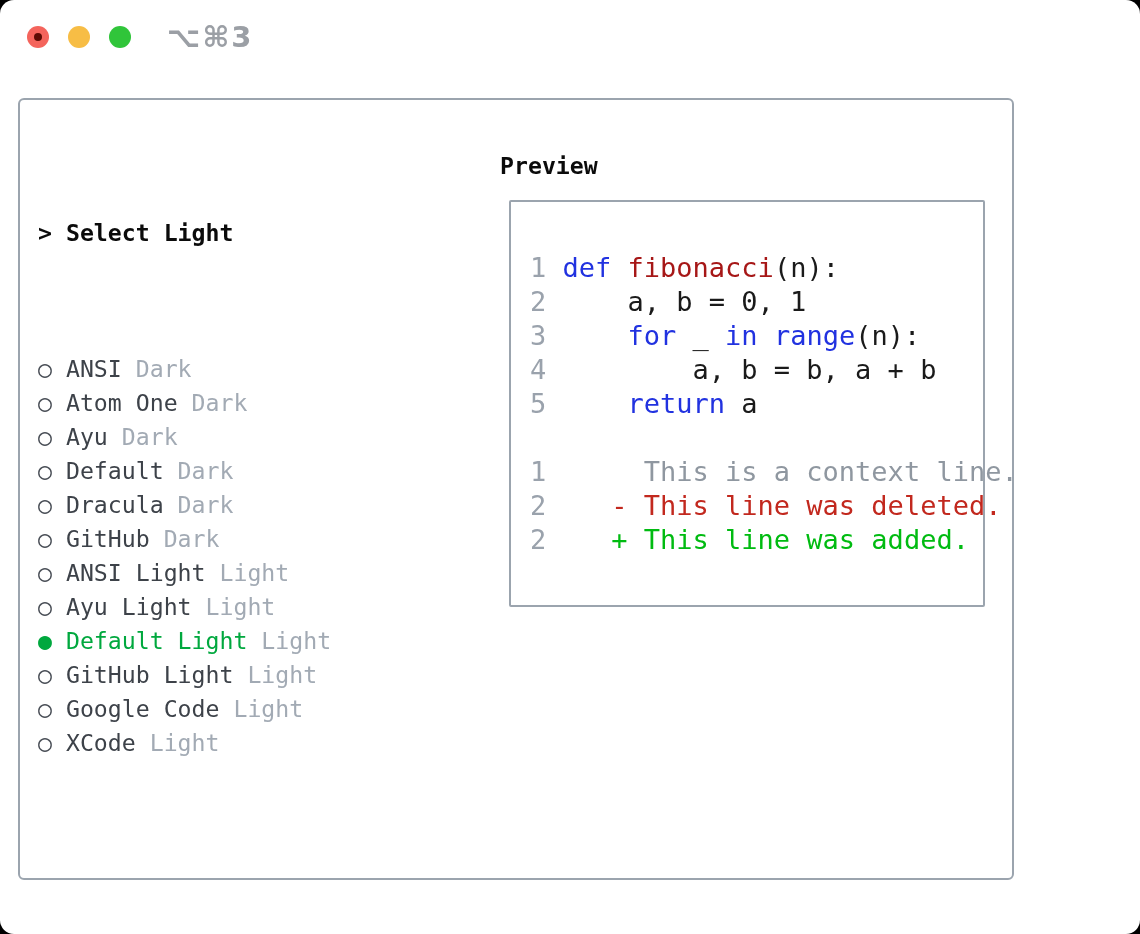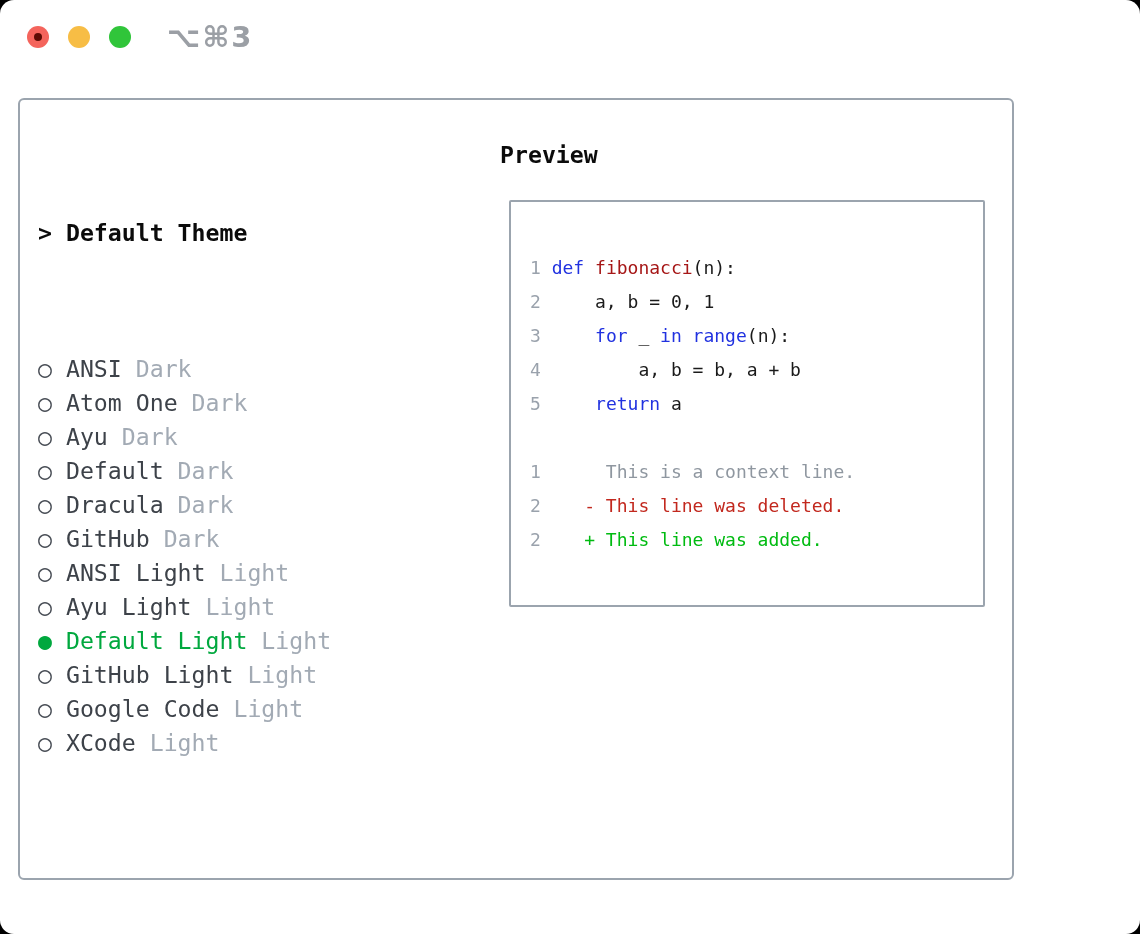--- a/index.html
+++ b/index.html
@@ -35,30 +35,30 @@
   }
   .row{height:34px;}
   .hprefix,.heading{color:var(--headingText,#0b0b0b);font-weight:bold;}
   .marker{color:var(--markerGray,#4b5058);}
   .marker.sel{color:var(--selectedGreen,#00a83e);}
   .iname{color:var(--itemText,#3d4249);}
   .item.selected .iname{color:var(--selectedGreen,#00a83e);margin-top:30px;}
   .variant{color:var(--muted,#a2aab4);}
   
   .preview-title{
-    position:absolute;left:480px;top:38px;height:34px;line-height:34px;
+    position:absolute;left:480px;top:49px;height:34px;line-height:34px;
     font-size:23.2px;font-weight:bold;color:var(--headingText,#0b0b0b);white-space:pre;
   }
   .preview-box{
     position:absolute;left:489px;top:100px;width:472px;height:403px;
     border:2px solid var(--border,#9ba4ae);border-radius:2px;background:#fff;
   }
   .code{
     position:absolute;left:19px;top:49px;
-    font-size:18px;line-height:34px;white-space:pre;
+    font-size:27px;line-height:34px;white-space:pre;
   }
   .crow{height:34px;}
   .tk-num{color:var(--lineNumber,#9aa2ac);}
   .tk-plain{color:var(--codeText,#1a1a1a);}
   .tk-keyword{color:var(--keyword,#2132e0);}
   .tk-function{color:var(--function,#a61717);}
   .tk-context{color:var(--context,#8f97a0);}
   .tk-deleted{color:var(--deleted,#c2281e);}
   .tk-added{color:var(--added,#00bb11);text-align:right;}
 </style>
@@ -72,21 +72,21 @@
       <div class="dot"></div>
     </div>
     <div class="light min"></div>
     <div class="light zoom"></div>
   </div>
   <div class="shortcut">⌥⌘3</div>
 
   <div class="main-box">
 
     <div class="left-col">
-      <div class="row"><span class="hprefix">&gt; </span><span class="heading">Default Theme</span></div>
+      <div class="row"><span class="hprefix">&gt; </span><span class="heading">Select Light</span></div>
 
       <div><div class="row item"><span class="marker">○ </span><span class="iname">ANSI</span><span class="variant"> Dark</span></div><div class="row item"><span class="marker">○ </span><span class="iname">Atom One</span><span class="variant"> Dark</span></div><div class="row item"><span class="marker">○ </span><span class="iname">Ayu</span><span class="variant"> Dark</span></div><div class="row item"><span class="marker">○ </span><span class="iname">Default</span><span class="variant"> Dark</span></div><div class="row item"><span class="marker">○ </span><span class="iname">Dracula</span><span class="variant"> Dark</span></div><div class="row item"><span class="marker">○ </span><span class="iname">GitHub</span><span class="variant"> Dark</span></div><div class="row item"><span class="marker">○ </span><span class="iname">ANSI Light</span><span class="variant"> Light</span></div><div class="row item"><span class="marker">○ </span><span class="iname">Ayu Light</span><span class="variant"> Light</span></div><div class="row item selected"><span class="marker sel">● </span><span class="iname">Default Light</span><span class="variant"> Light</span></div><div class="row item"><span class="marker">○ </span><span class="iname">GitHub Light</span><span class="variant"> Light</span></div><div class="row item"><span class="marker">○ </span><span class="iname">Google Code</span><span class="variant"> Light</span></div><div class="row item"><span class="marker">○ </span><span class="iname">XCode</span><span class="variant"> Light</span></div></div>
 
       <div class="row"> </div>
       
 
       
 
       
       

